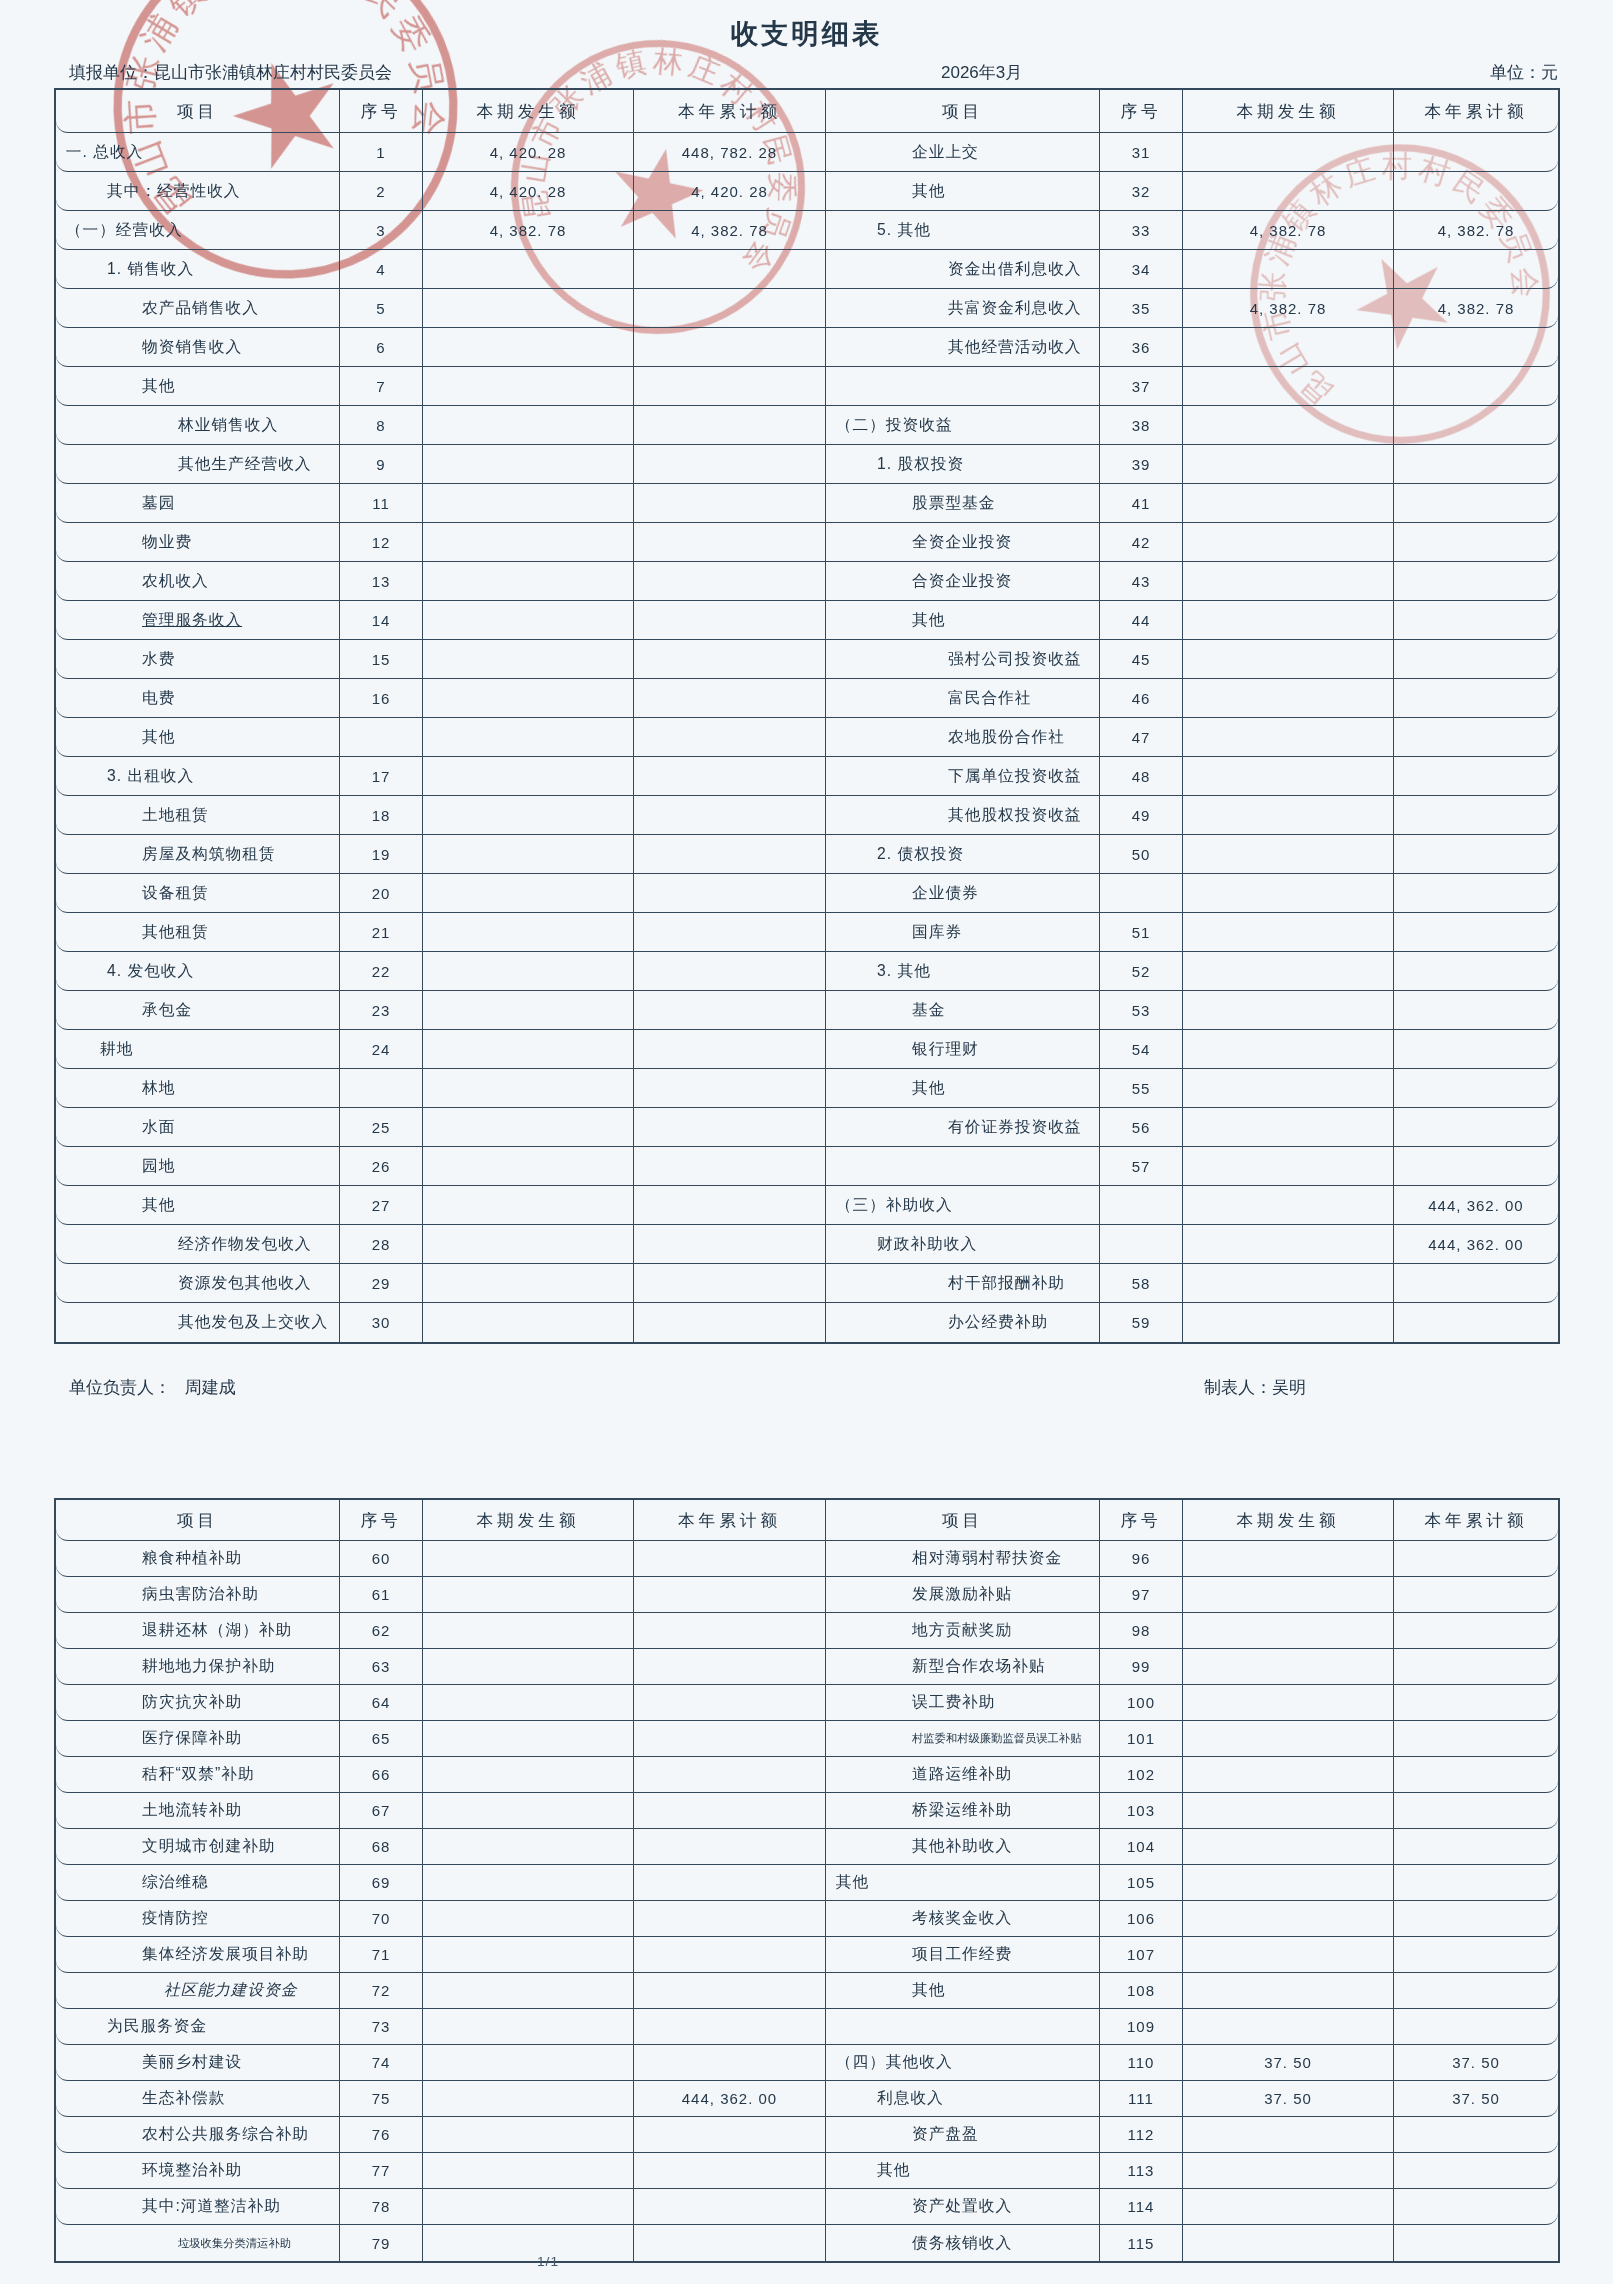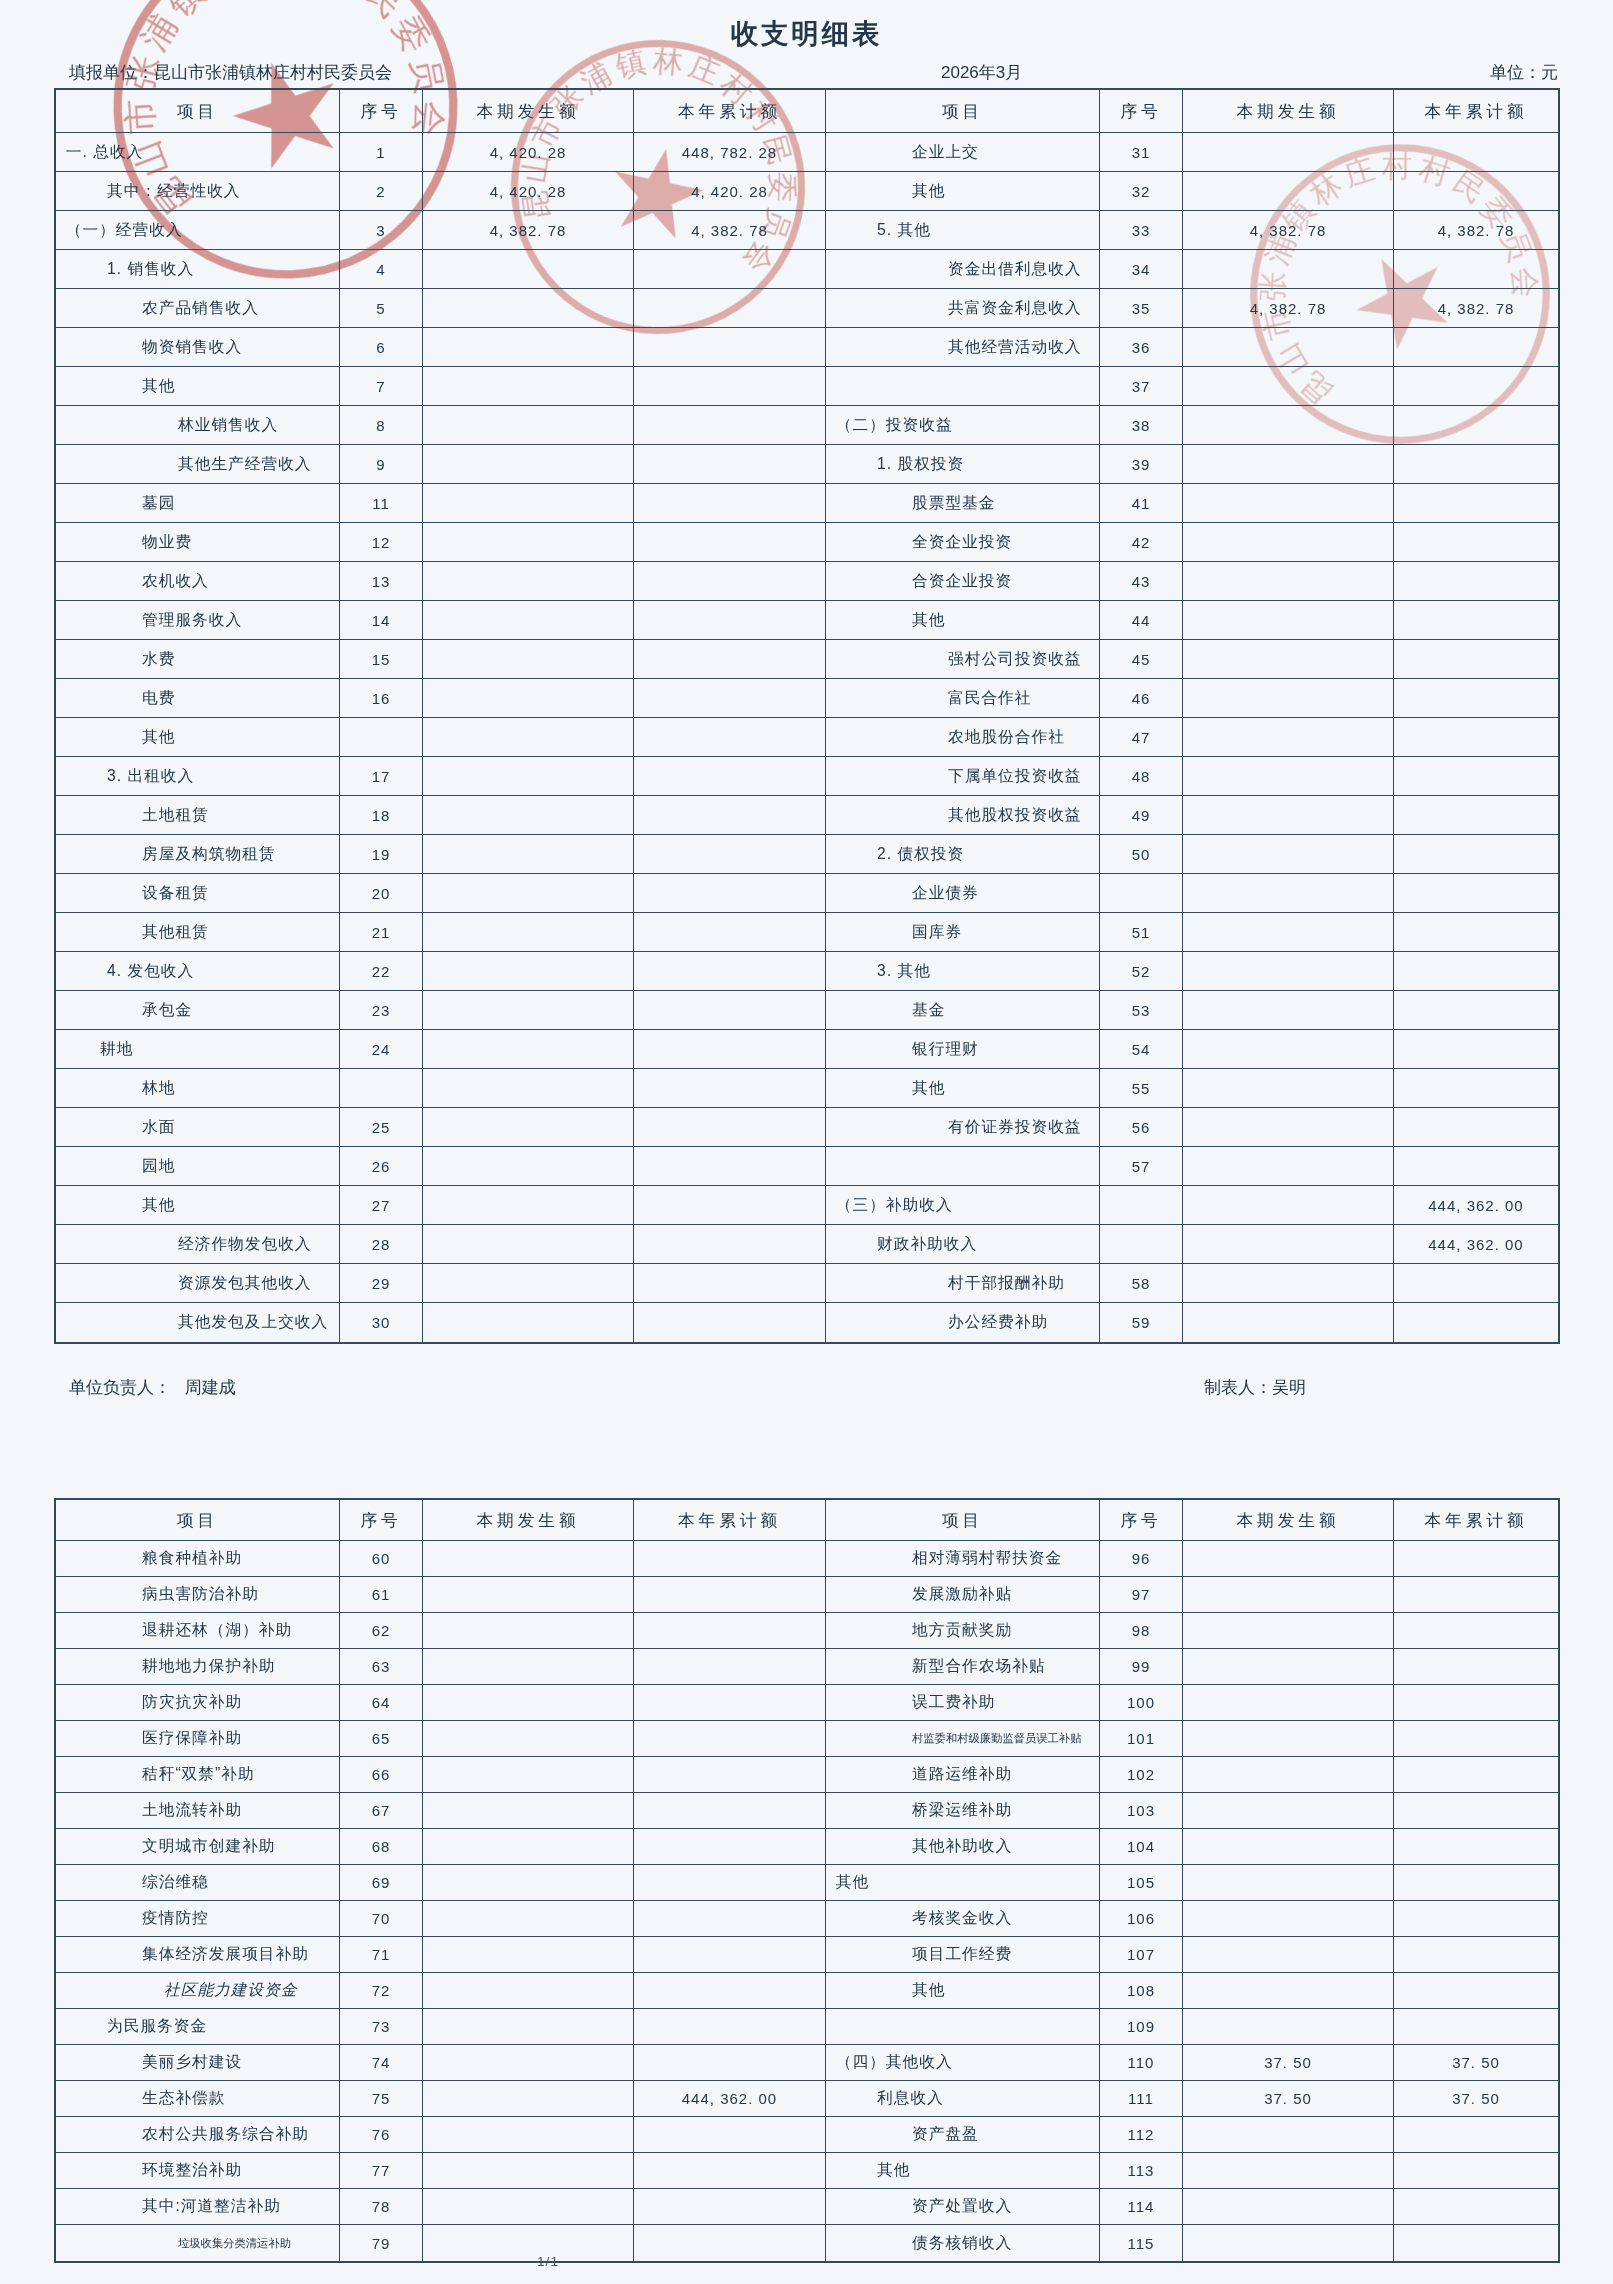--- a/index.html
+++ b/index.html
@@ -29,20 +29,21 @@
     position:absolute;left:54px;width:1506px;
     border:2.2px solid var(--line);
     background:transparent;
   }
   .t1{top:88px;}
   .t2{top:1498px;}
   .tr{
     display:grid;
     grid-template-columns:284px 83px 211px 192px 274px 83px 211px 164px;
     border-bottom:1.6px solid var(--line);
+    border-radius:12px;
   }
   .tr:last-child{border-bottom:none;}
   .t1 .tr{height:39px;}
   .t1 .tr.head{height:43px;}
   .t2 .tr{height:36px;}
   .t2 .tr.head{height:41px;}
   .cell{
     border-right:1.6px solid var(--line);
     display:flex;align-items:center;
     font-size:15.7px;
@@ -232,21 +233,21 @@
       <div class="cell item" style="padding-left: 86px;">农机收入</div>
       <div class="cell seq">13</div>
       <div class="cell val"></div>
       <div class="cell val"></div>
       <div class="cell item" style="padding-left: 86px;">合资企业投资</div>
       <div class="cell seq">43</div>
       <div class="cell val"></div>
       <div class="cell val"></div>
     </div>
     <div class="tr">
-      <div class="cell item" style="padding-left: 86px;">管理服务收入</div>
+      <div class="cell item" style="padding-left: 86px; text-decoration: underline;">管理服务收入</div>
       <div class="cell seq">14</div>
       <div class="cell val"></div>
       <div class="cell val"></div>
       <div class="cell item" style="padding-left: 86px;">其他</div>
       <div class="cell seq">44</div>
       <div class="cell val"></div>
       <div class="cell val"></div>
     </div>
     <div class="tr">
       <div class="cell item" style="padding-left: 86px;">水费</div>

